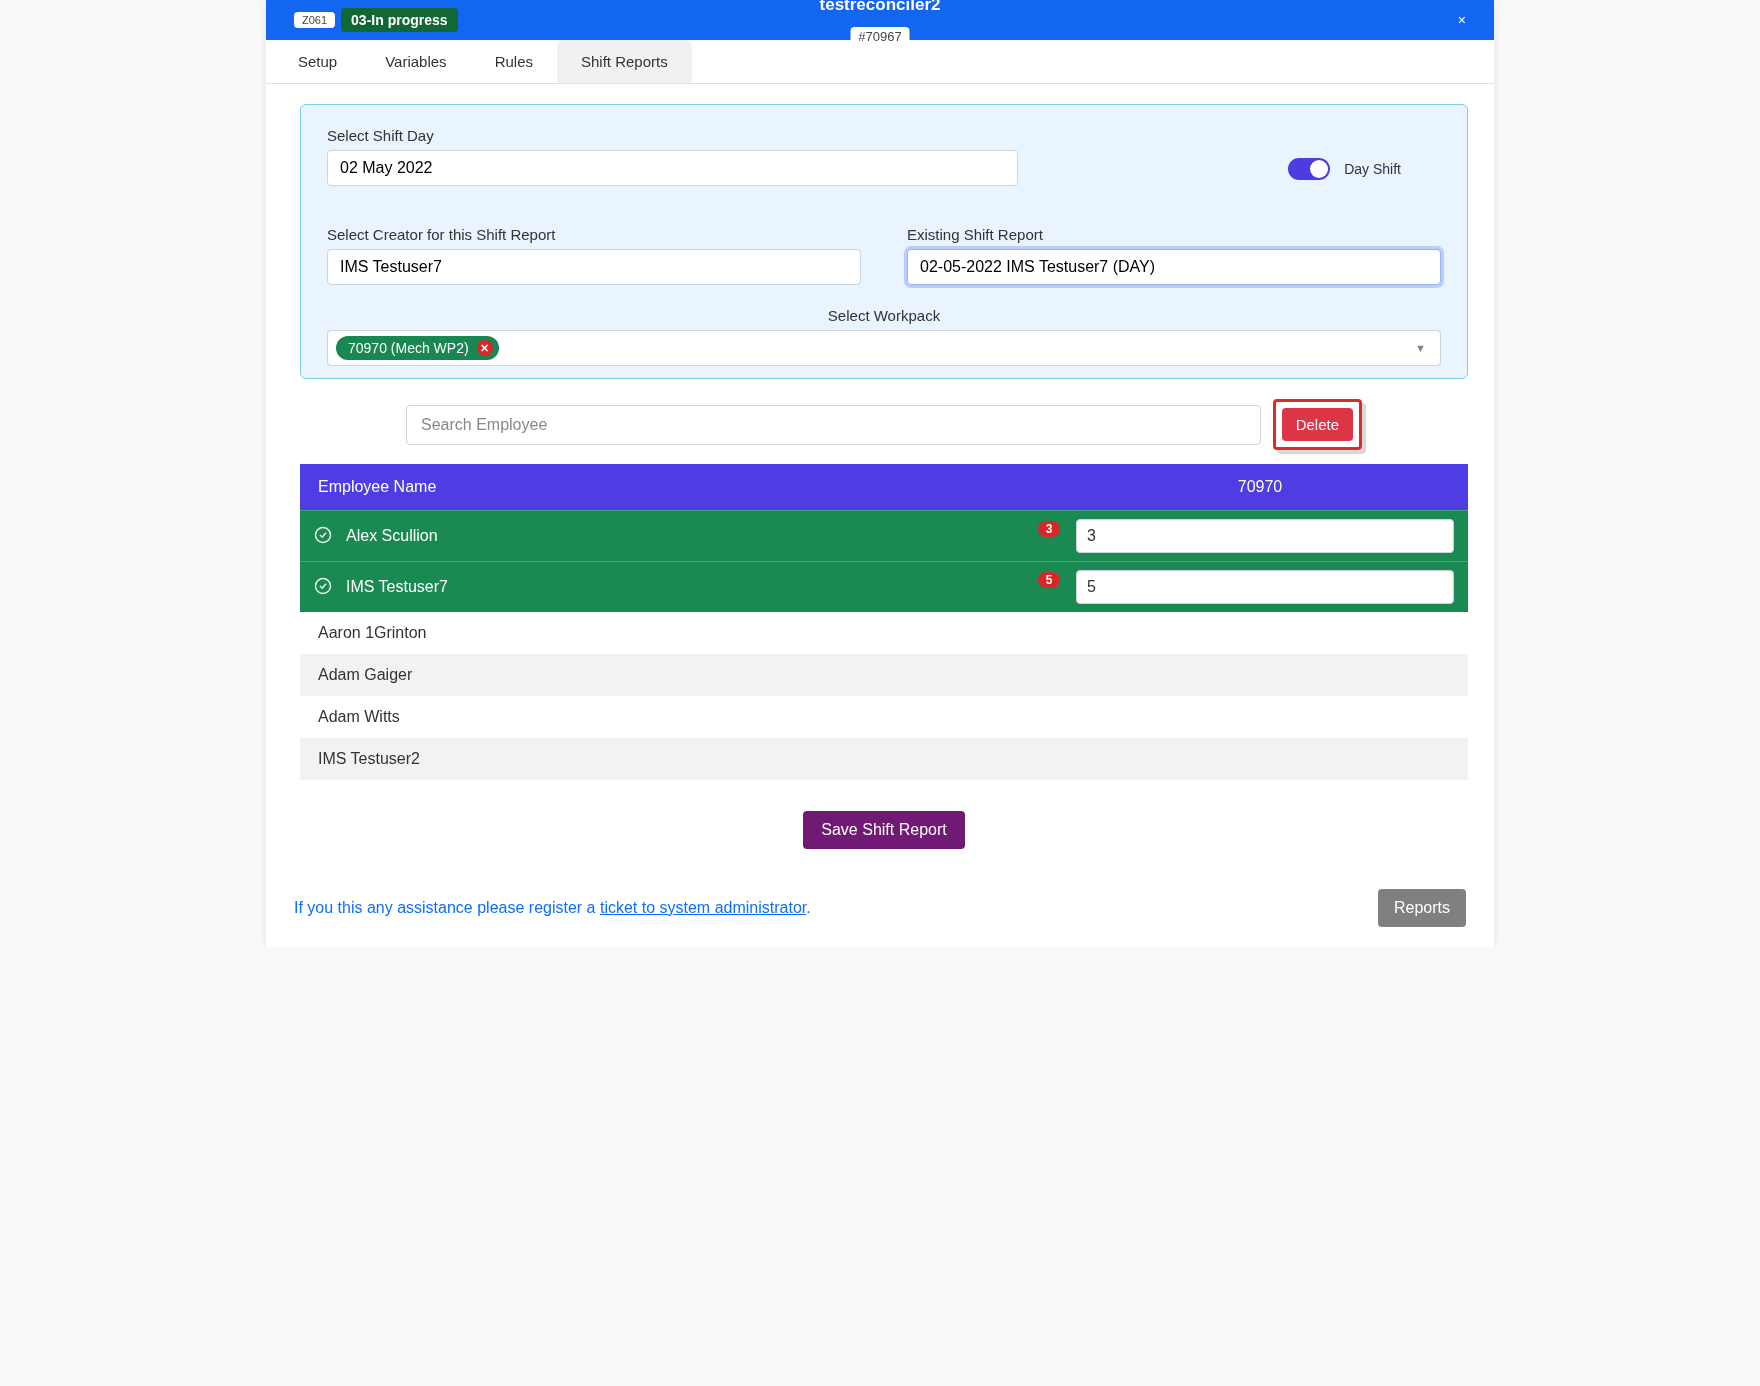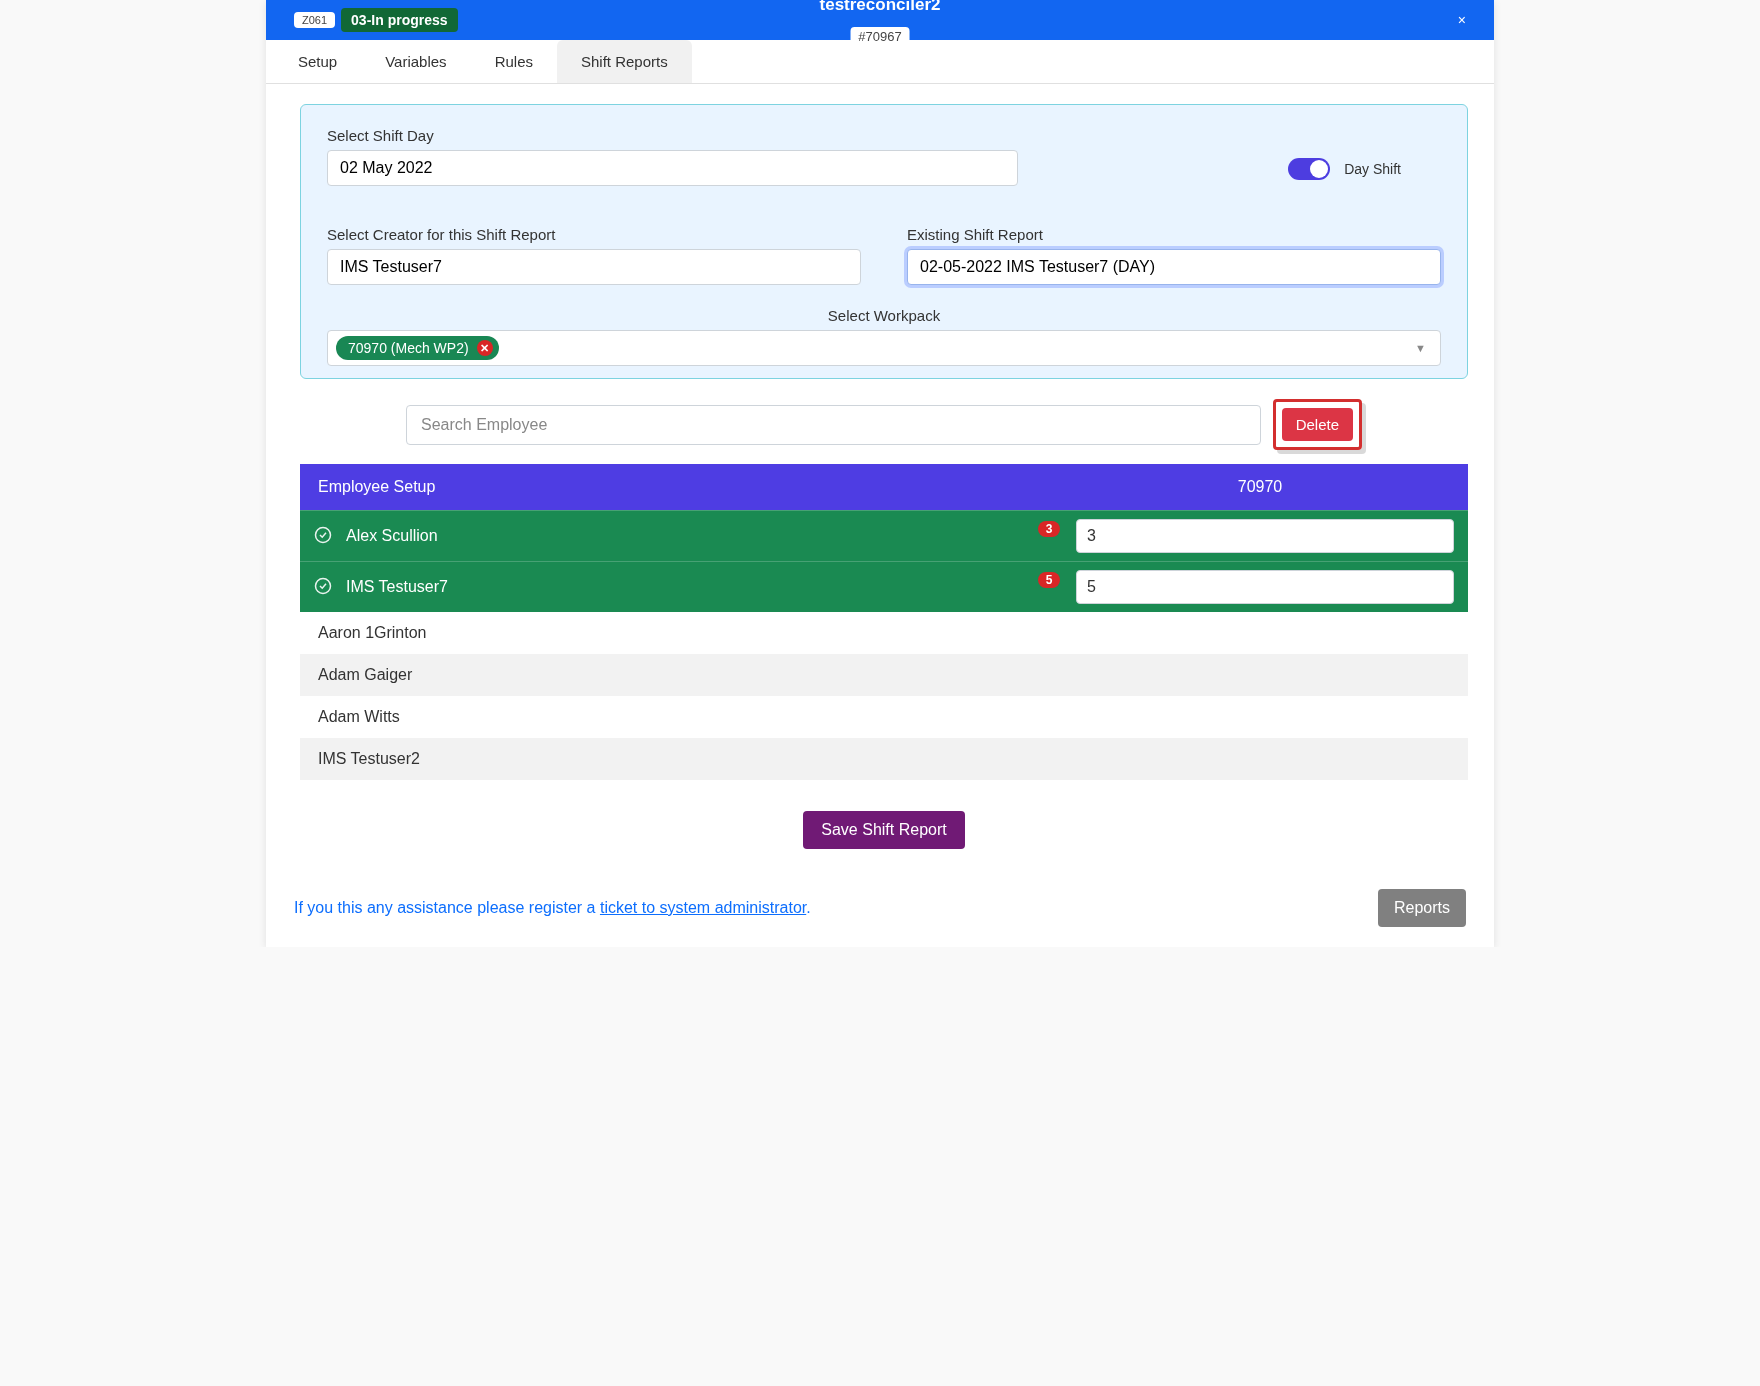--- a/index.html
+++ b/index.html
@@ -215,21 +215,21 @@
 
     <div class="toolbar">
       <div class="search-box">Search Employee</div>
       <div class="delete-wrap">
         <button class="btn-delete">Delete</button>
       </div>
     </div>
 
     <div class="table">
       <div class="thead">
-        <div class="th-name">Employee Setup</div>
+        <div class="th-name">Employee Name</div>
         <div class="th-num">70970</div>
       </div>
 
       <div class="trow selected">
         <span class="check">
           <svg viewBox="0 0 24 24" fill="none" stroke="currentColor" stroke-width="2">
               <circle cx="12" cy="12" r="10"></circle>
               <path d="M8 12l3 3 5-6"></path>
             </svg>
         </span>

